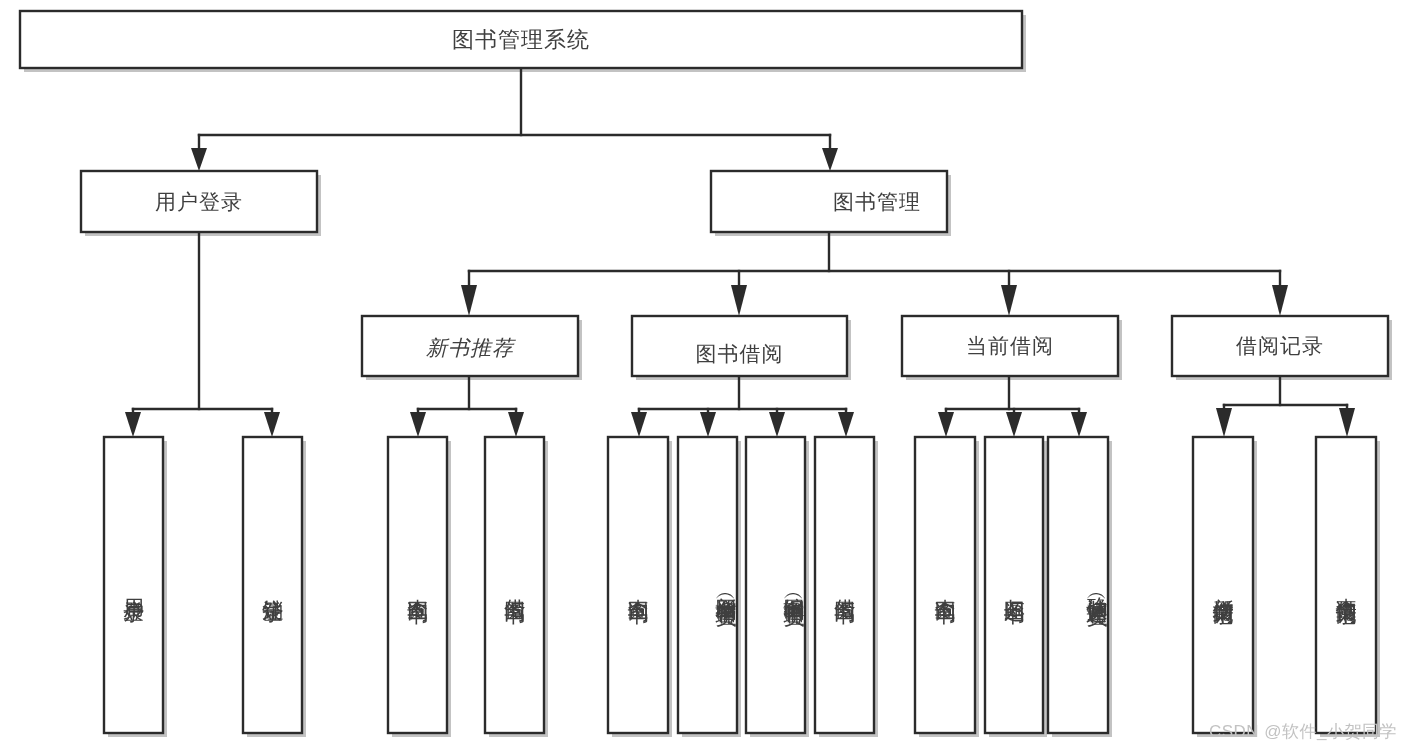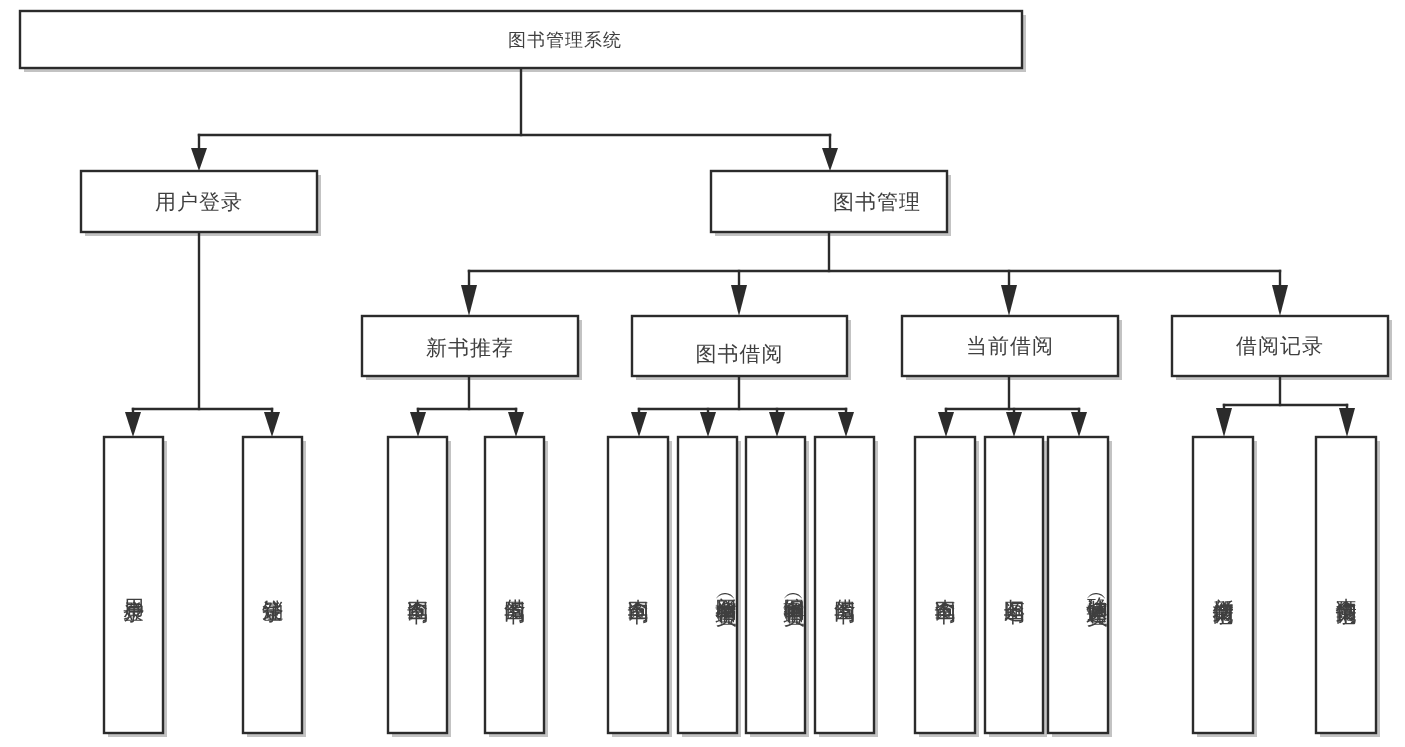--- a/index.html
+++ b/index.html
@@ -69,22 +69,21 @@
     font-size: 21px;
     color: #3f3f3f;
     display: flex;
     align-items: center;
     justify-content: center;
     letter-spacing: 1px;
     white-space: nowrap;
     pointer-events: none;
   }
   .title-label {
-    font-size: 18px;
-    margin-left: 44px;
+    font-size: 22px;
   }
   #watermark {
     position: absolute;
     right: 8px;
     bottom: 4px;
     font-family: "Liberation Sans", "DejaVu Sans", sans-serif;
     font-size: 17px;
     color: #c2c2c2;
     letter-spacing: 0.5px;
     user-select: none;
@@ -223,21 +222,21 @@
       <rect class="node-box" x="1193" y="437" width="60" height="296"></rect>
       <rect class="node-box" x="1316" y="437" width="60" height="296"></rect>
     </g>
   </svg>
 
   <div class="horiz-label title-label" style="left:20px; top:11px; width:1002px; height:57px;">图书管理系统</div>
 
   <div class="horiz-label" style="left:81px; top:171px; width:236px; height:61px;">用户登录</div>
   <div class="horiz-label" style="left:711px; top:171px; width:236px; height:61px;padding-left:48px;">图书管理</div>
 
-  <div class="horiz-label" style="left:362px; top:316px; width:216px; height:64px;">新书推荐</div>
+  <div class="horiz-label" style="left:362px; top:316px; width:216px; height:64px;font-style:italic;">新书推荐</div>
   <div class="horiz-label" style="left:632px; top:316px; width:215px; height:76px;">图书借阅</div>
   <div class="horiz-label" style="left:902px; top:316px; width:216px; height:60px;border-radius:28px;">当前借阅</div>
   <div class="horiz-label" style="left:1172px; top:316px; width:216px; height:60px;">借阅记录</div>
 
   <div class="vert-label centered" style="left:104px; top:437px; width:59px; height:296px;">用户登录</div>
   <div class="vert-label centered" style="left:243px; top:437px; width:59px; height:296px;">注销登录</div>
 
   <div class="vert-label centered" style="left:388px; top:437px; width:59px; height:296px;">查询图书</div>
   <div class="vert-label centered" style="left:485px; top:437px; width:59px; height:296px;">借阅图书</div>
 
@@ -246,14 +245,15 @@
   <div class="vert-label" style="left:746px; top:443px; width:59px; height:288px;">编辑图书（管理员）</div>
   <div class="vert-label centered" style="left:815px; top:437px; width:59px; height:296px;">借阅图书</div>
 
   <div class="vert-label centered" style="left:915px; top:437px; width:60px; height:296px;">查询图书</div>
   <div class="vert-label centered" style="left:985px; top:437px; width:58px; height:296px;">归还图书</div>
   <div class="vert-label" style="left:1048px; top:443px; width:60px; height:288px;">确认归还（管理员）</div>
 
   <div class="vert-label centered" style="left:1193px; top:437px; width:60px; height:296px;">新增借阅记录</div>
   <div class="vert-label centered" style="left:1316px; top:437px; width:60px; height:296px;">查询借阅记录</div>
 
+  <div id="watermark">CSDN @软件_小贺同学</div>
 
 </div>
 
 </body></html>

